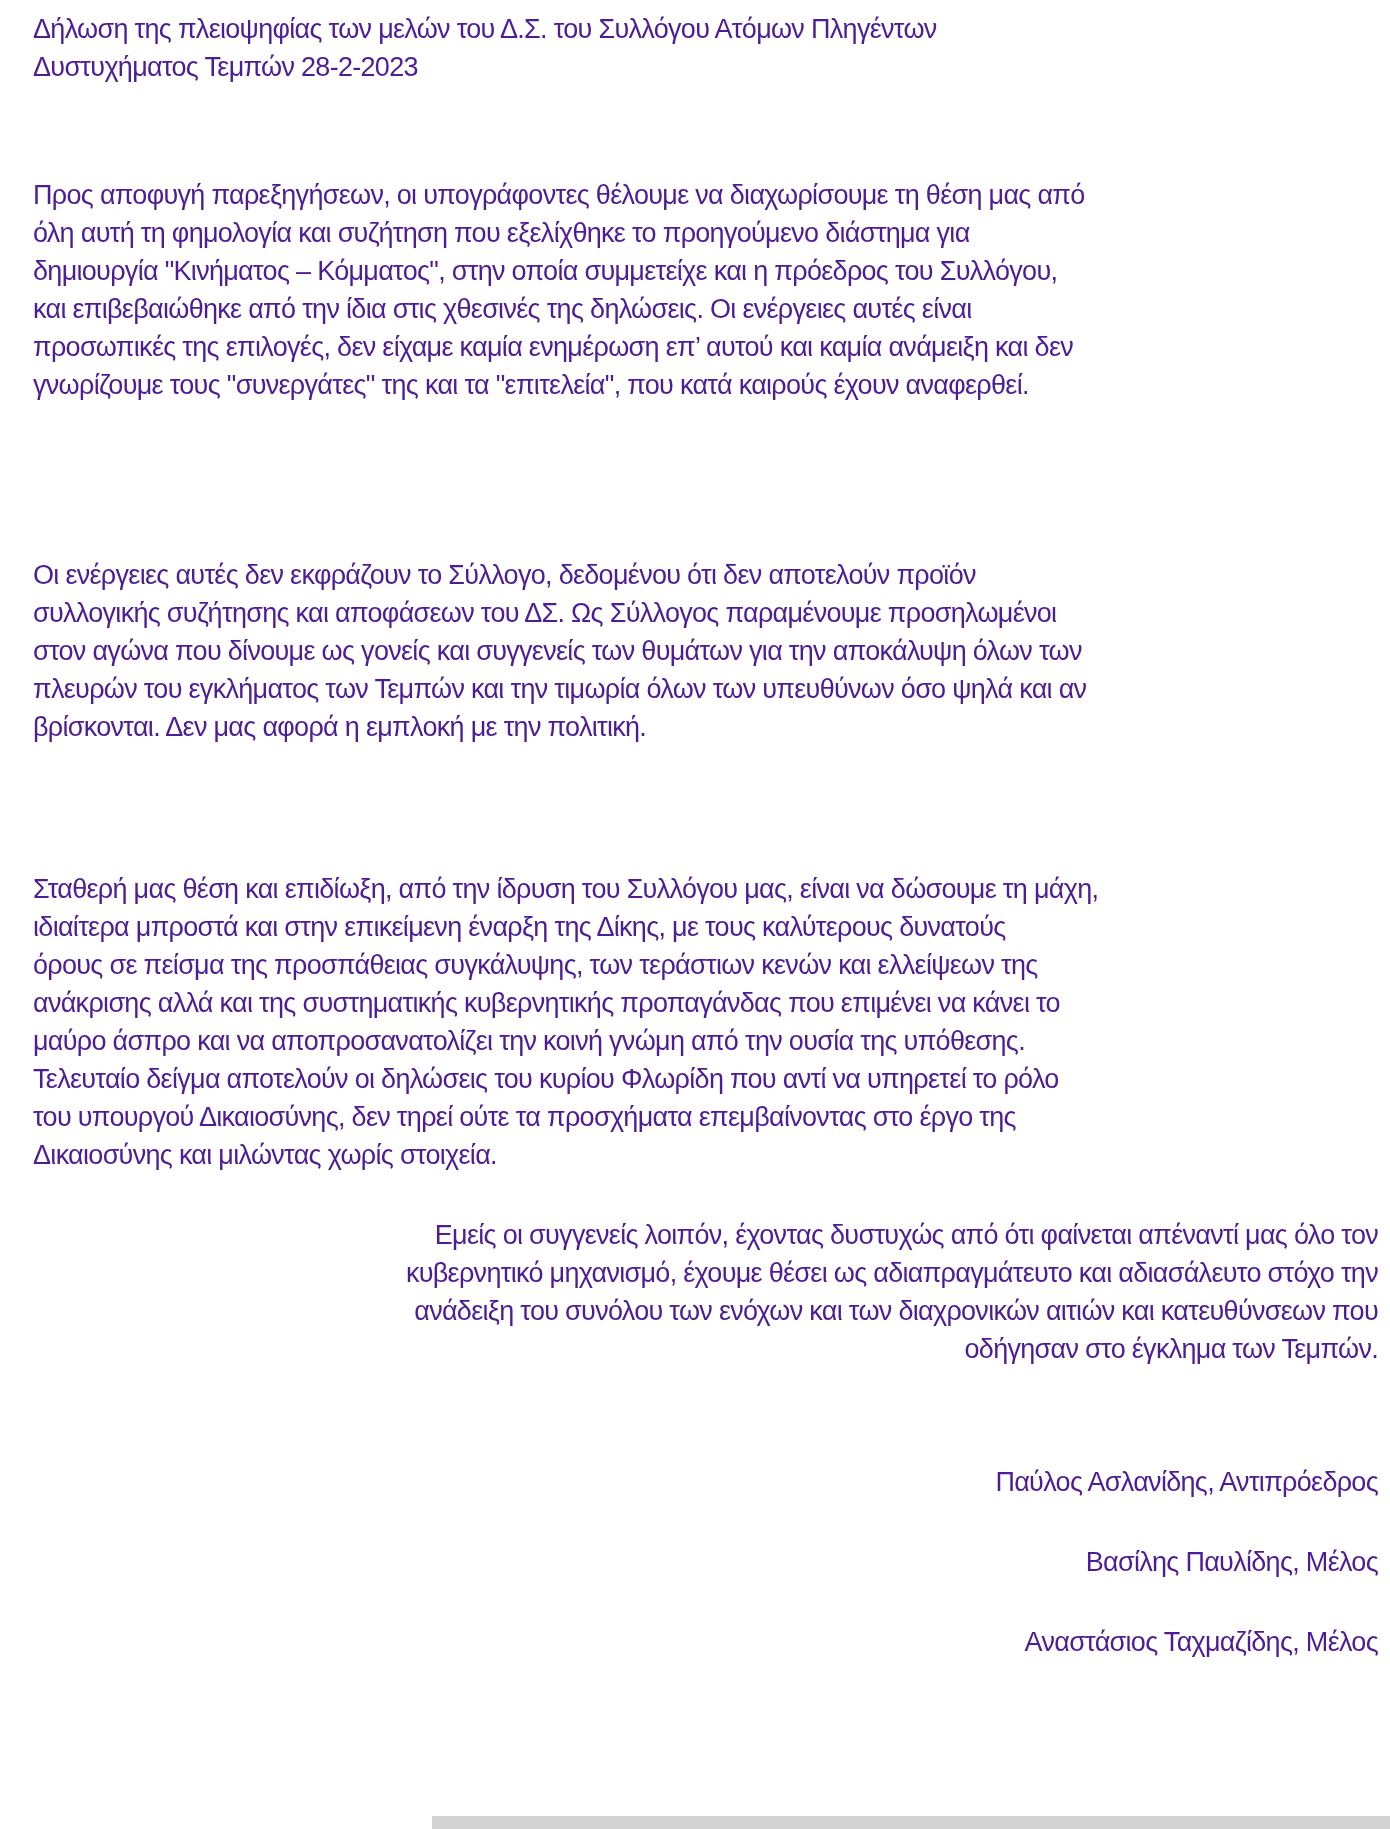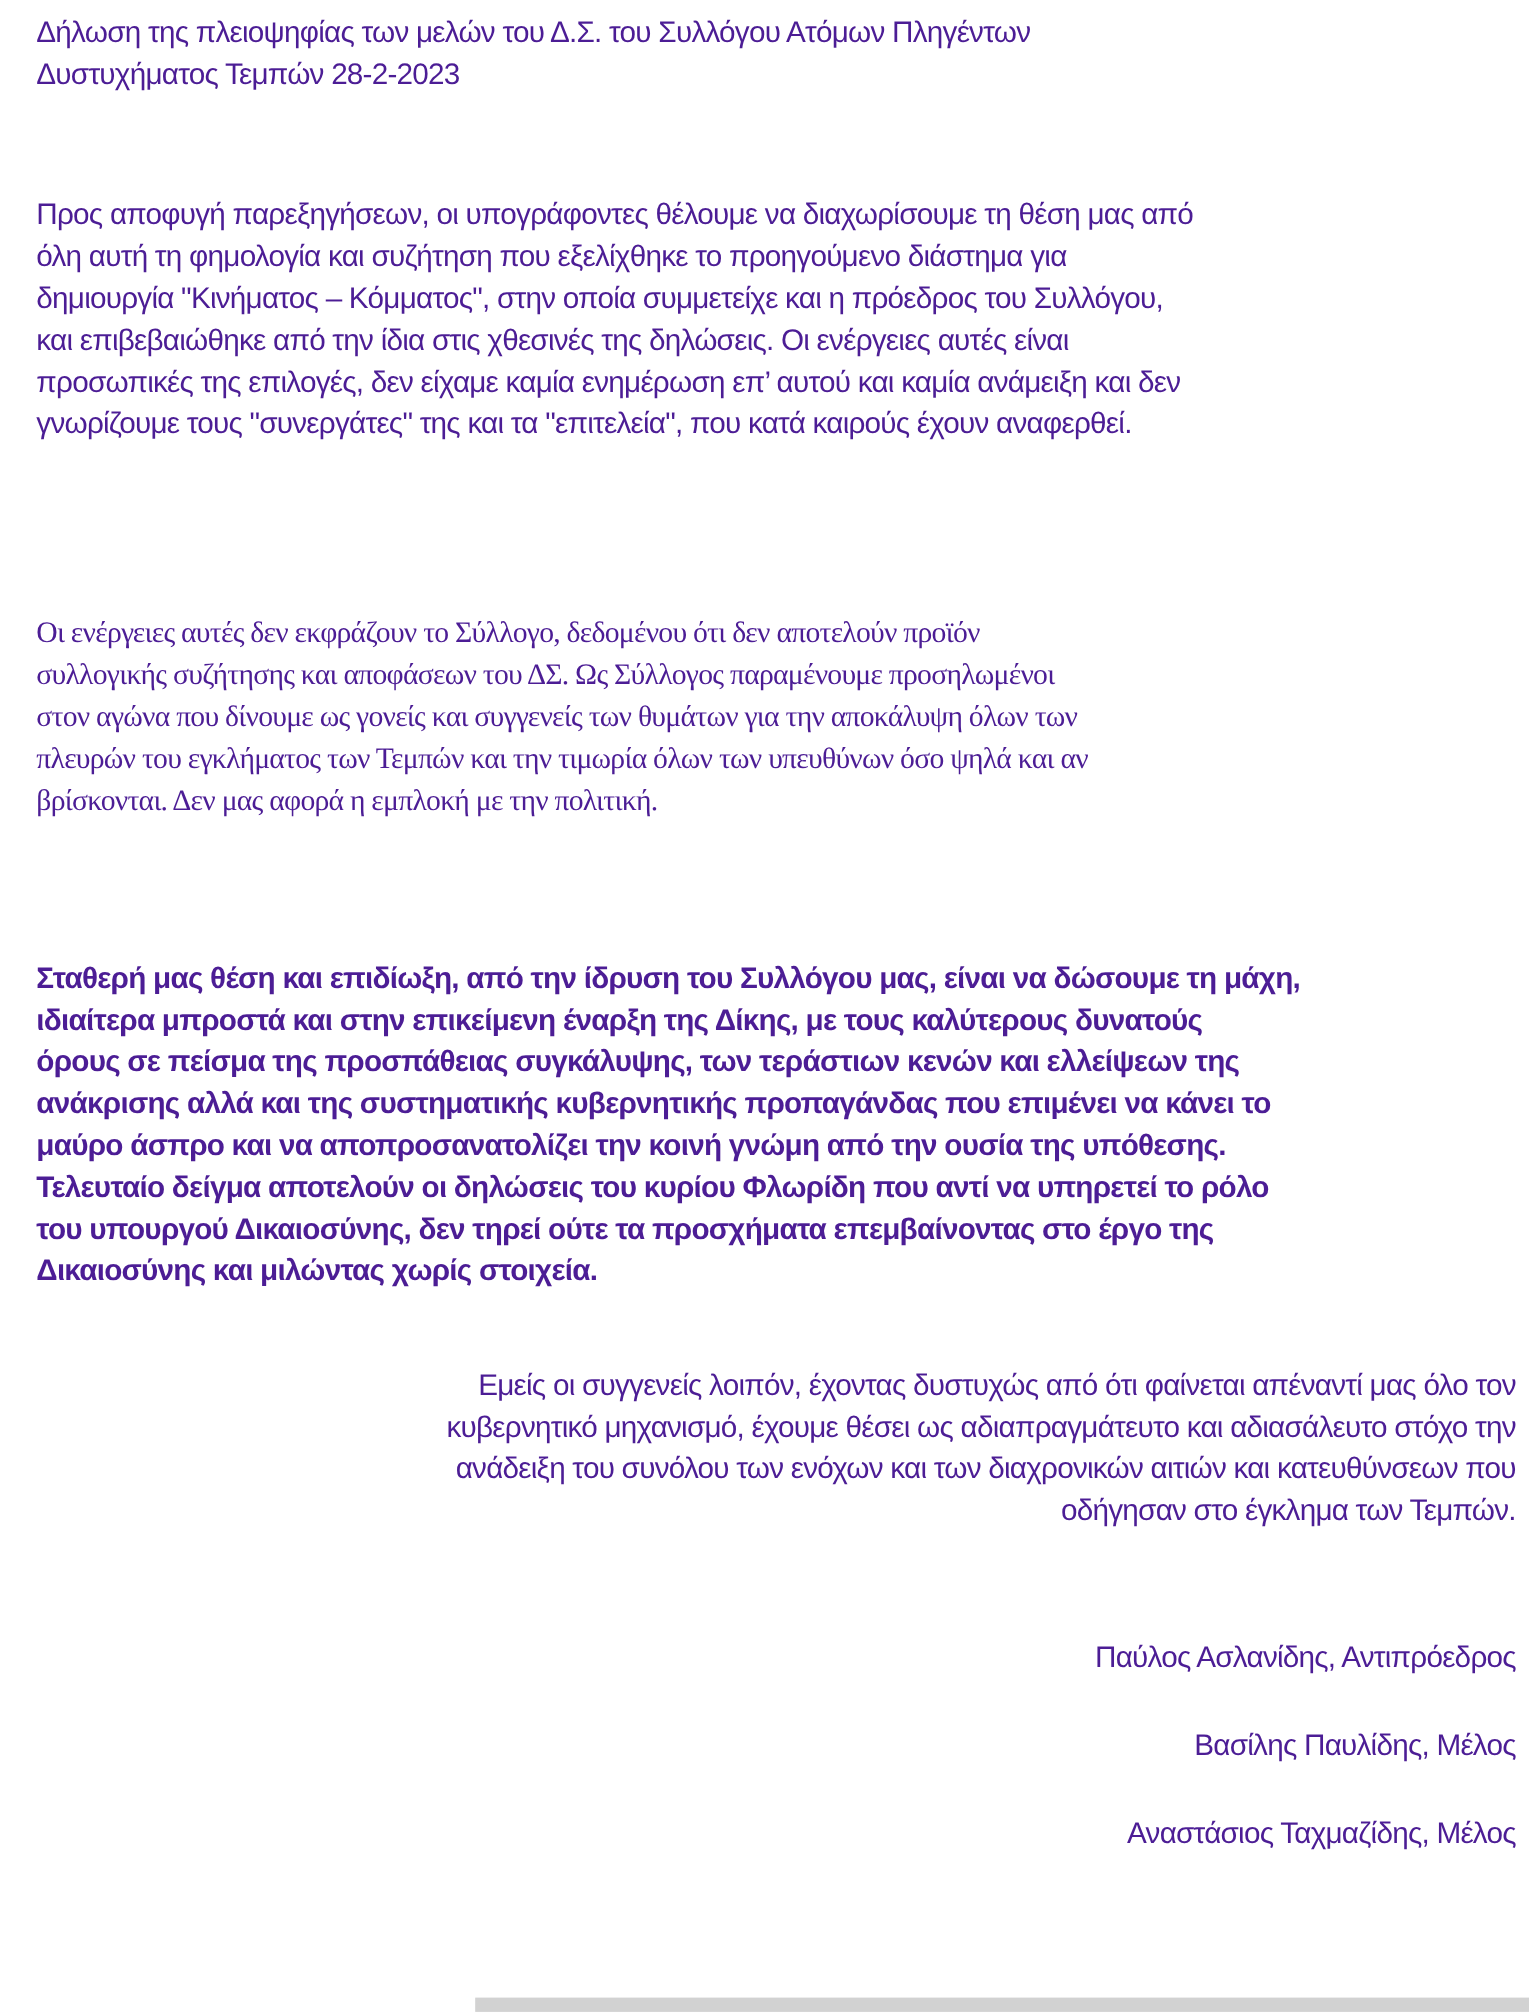--- a/index.html
+++ b/index.html
@@ -25,22 +25,22 @@
   .doc-text {
     white-space: pre-line;
     font-size: 27px;
     line-height: 38px;
     letter-spacing: -0.7px;
     font-weight: 400;
     margin: 0;
   }
   .title        { margin-bottom: 90px; }
   .para-1       { margin-bottom: 152px; }
-  .para-2       { margin-bottom: 124px; font-family: Liberation Serif, serif; }
-  .para-3       { margin-bottom: 66px; font-weight: bold; }
+  .para-2       { margin-bottom: 124px; }
+  .para-3       { margin-bottom: 42px; }
   .para-4       { margin-bottom: 95px; text-align: right; }
   .sig-heading  { margin-bottom: 42px; }
   .sig-list {
     list-style: none;
     margin: 0;
     padding: 0;
   }
   .sig-list li {
     margin-bottom: 42px;
     text-align: right;

